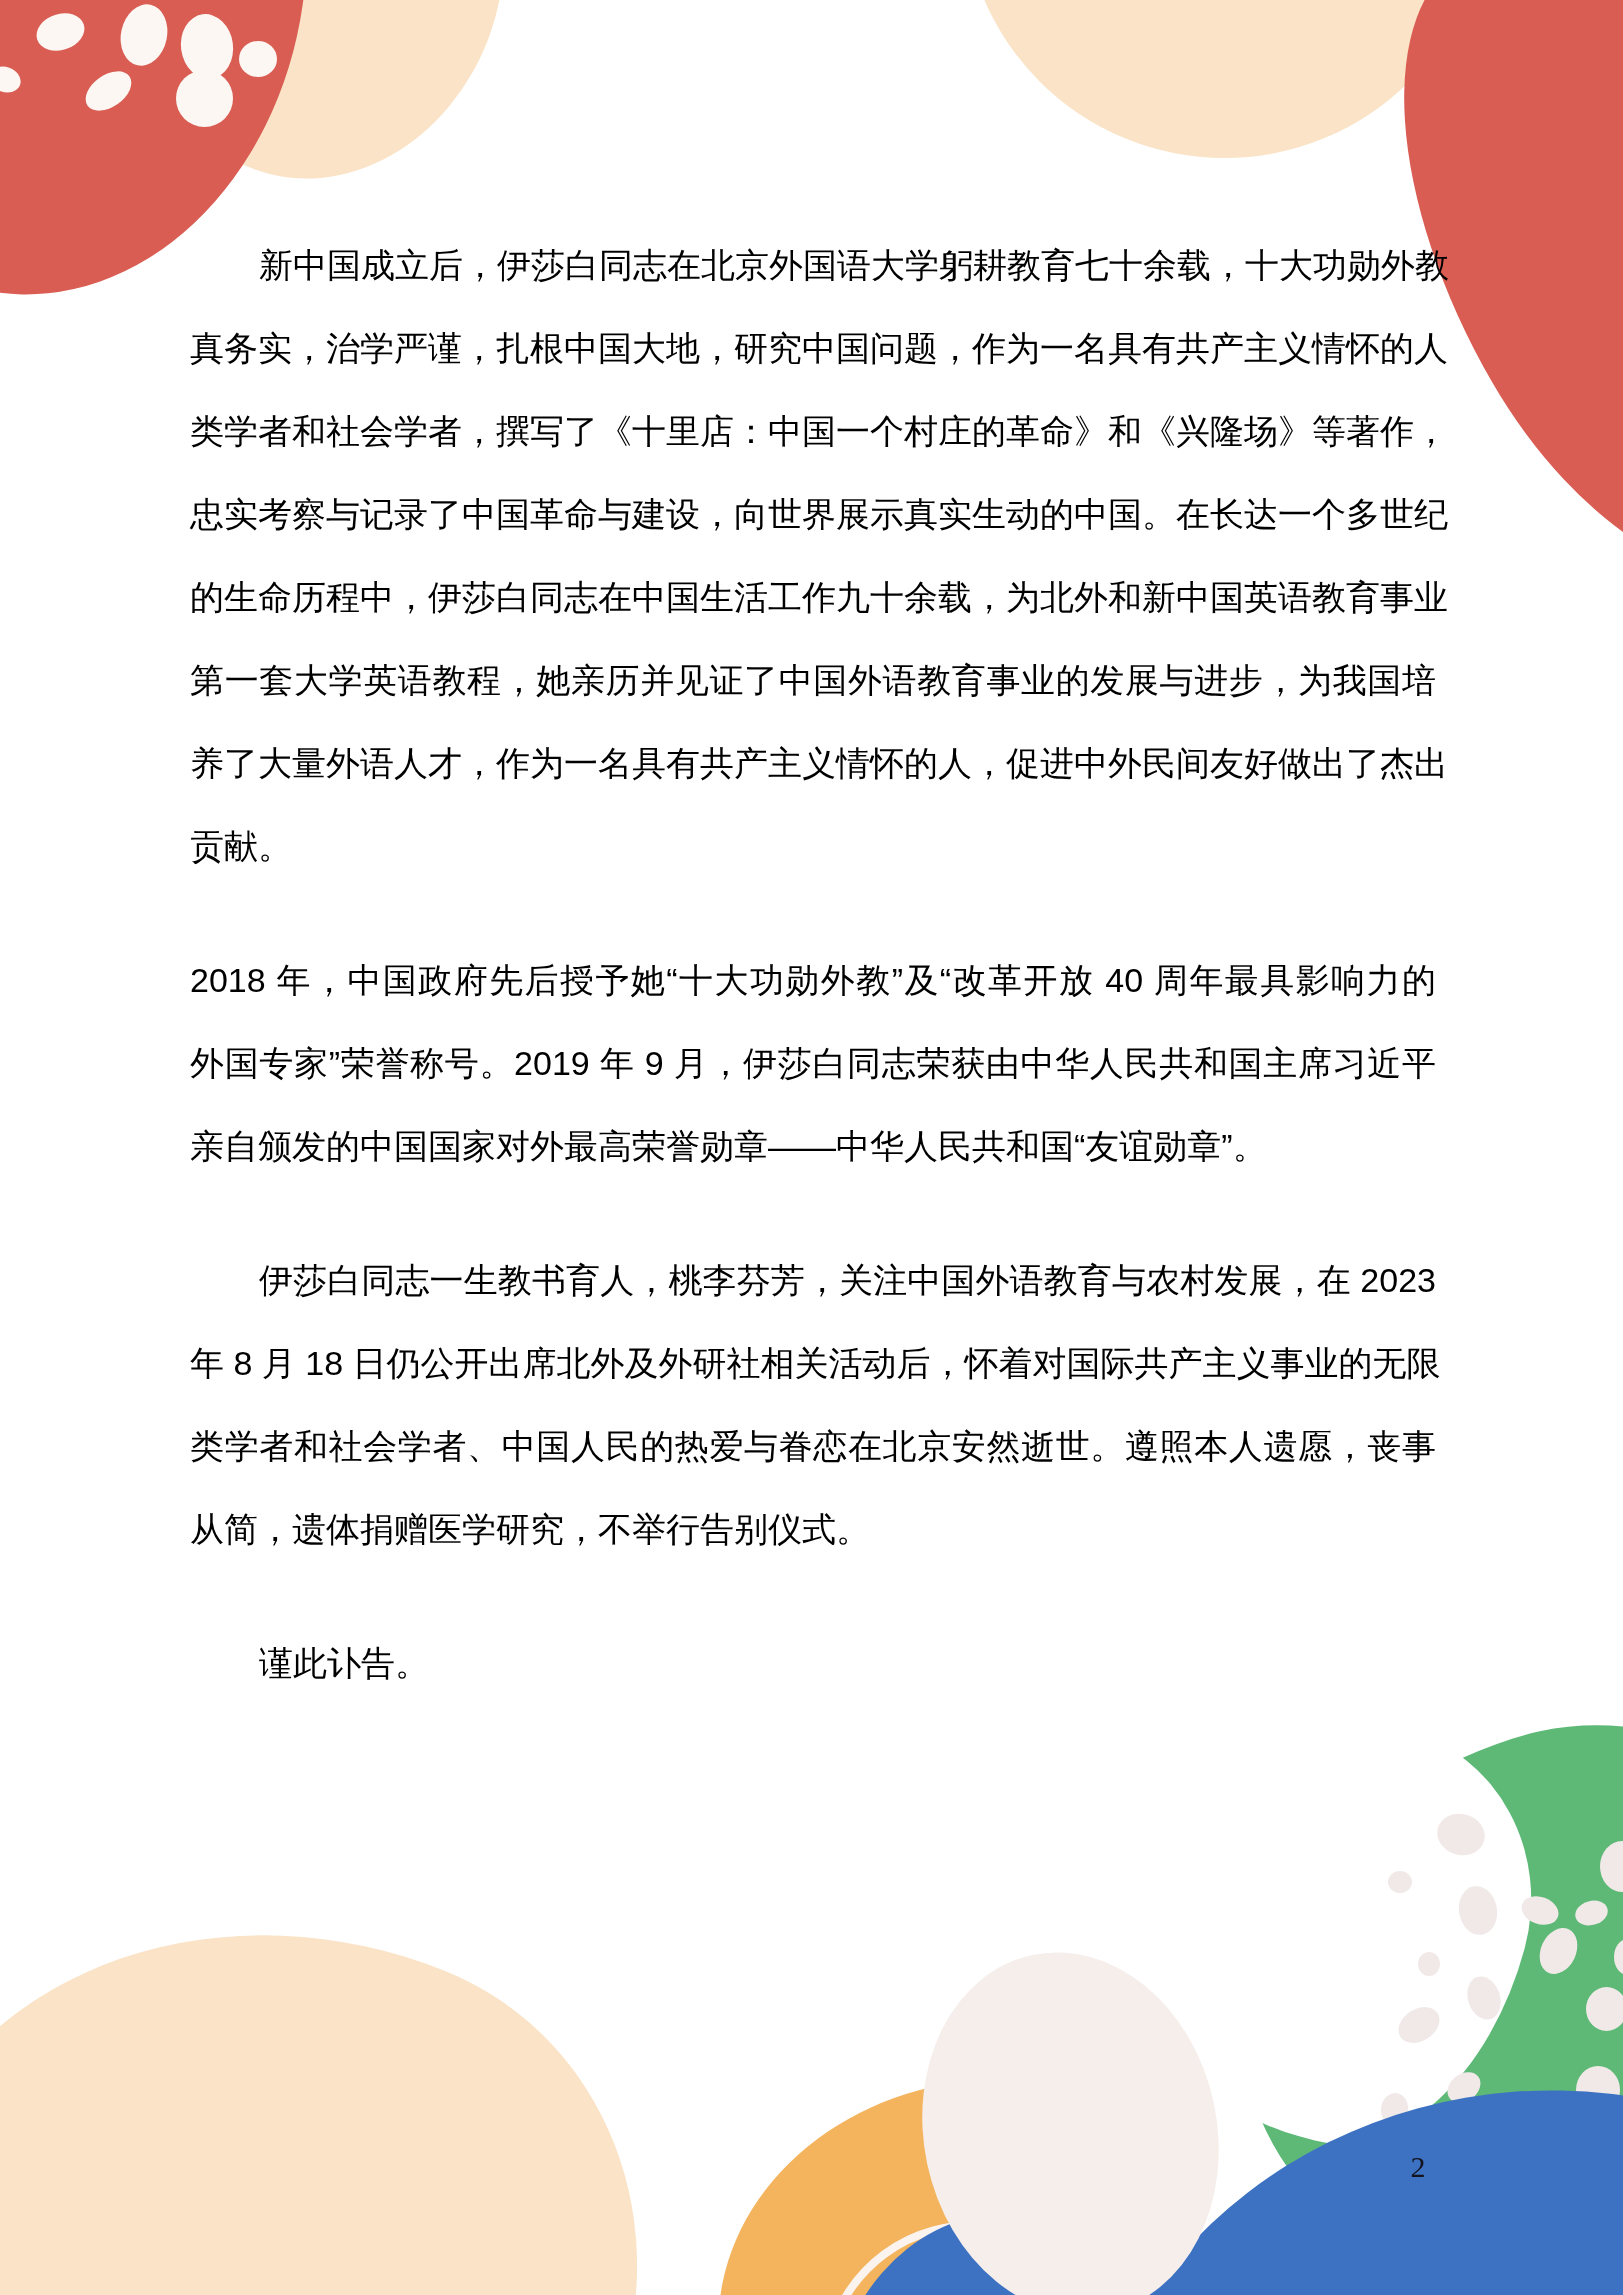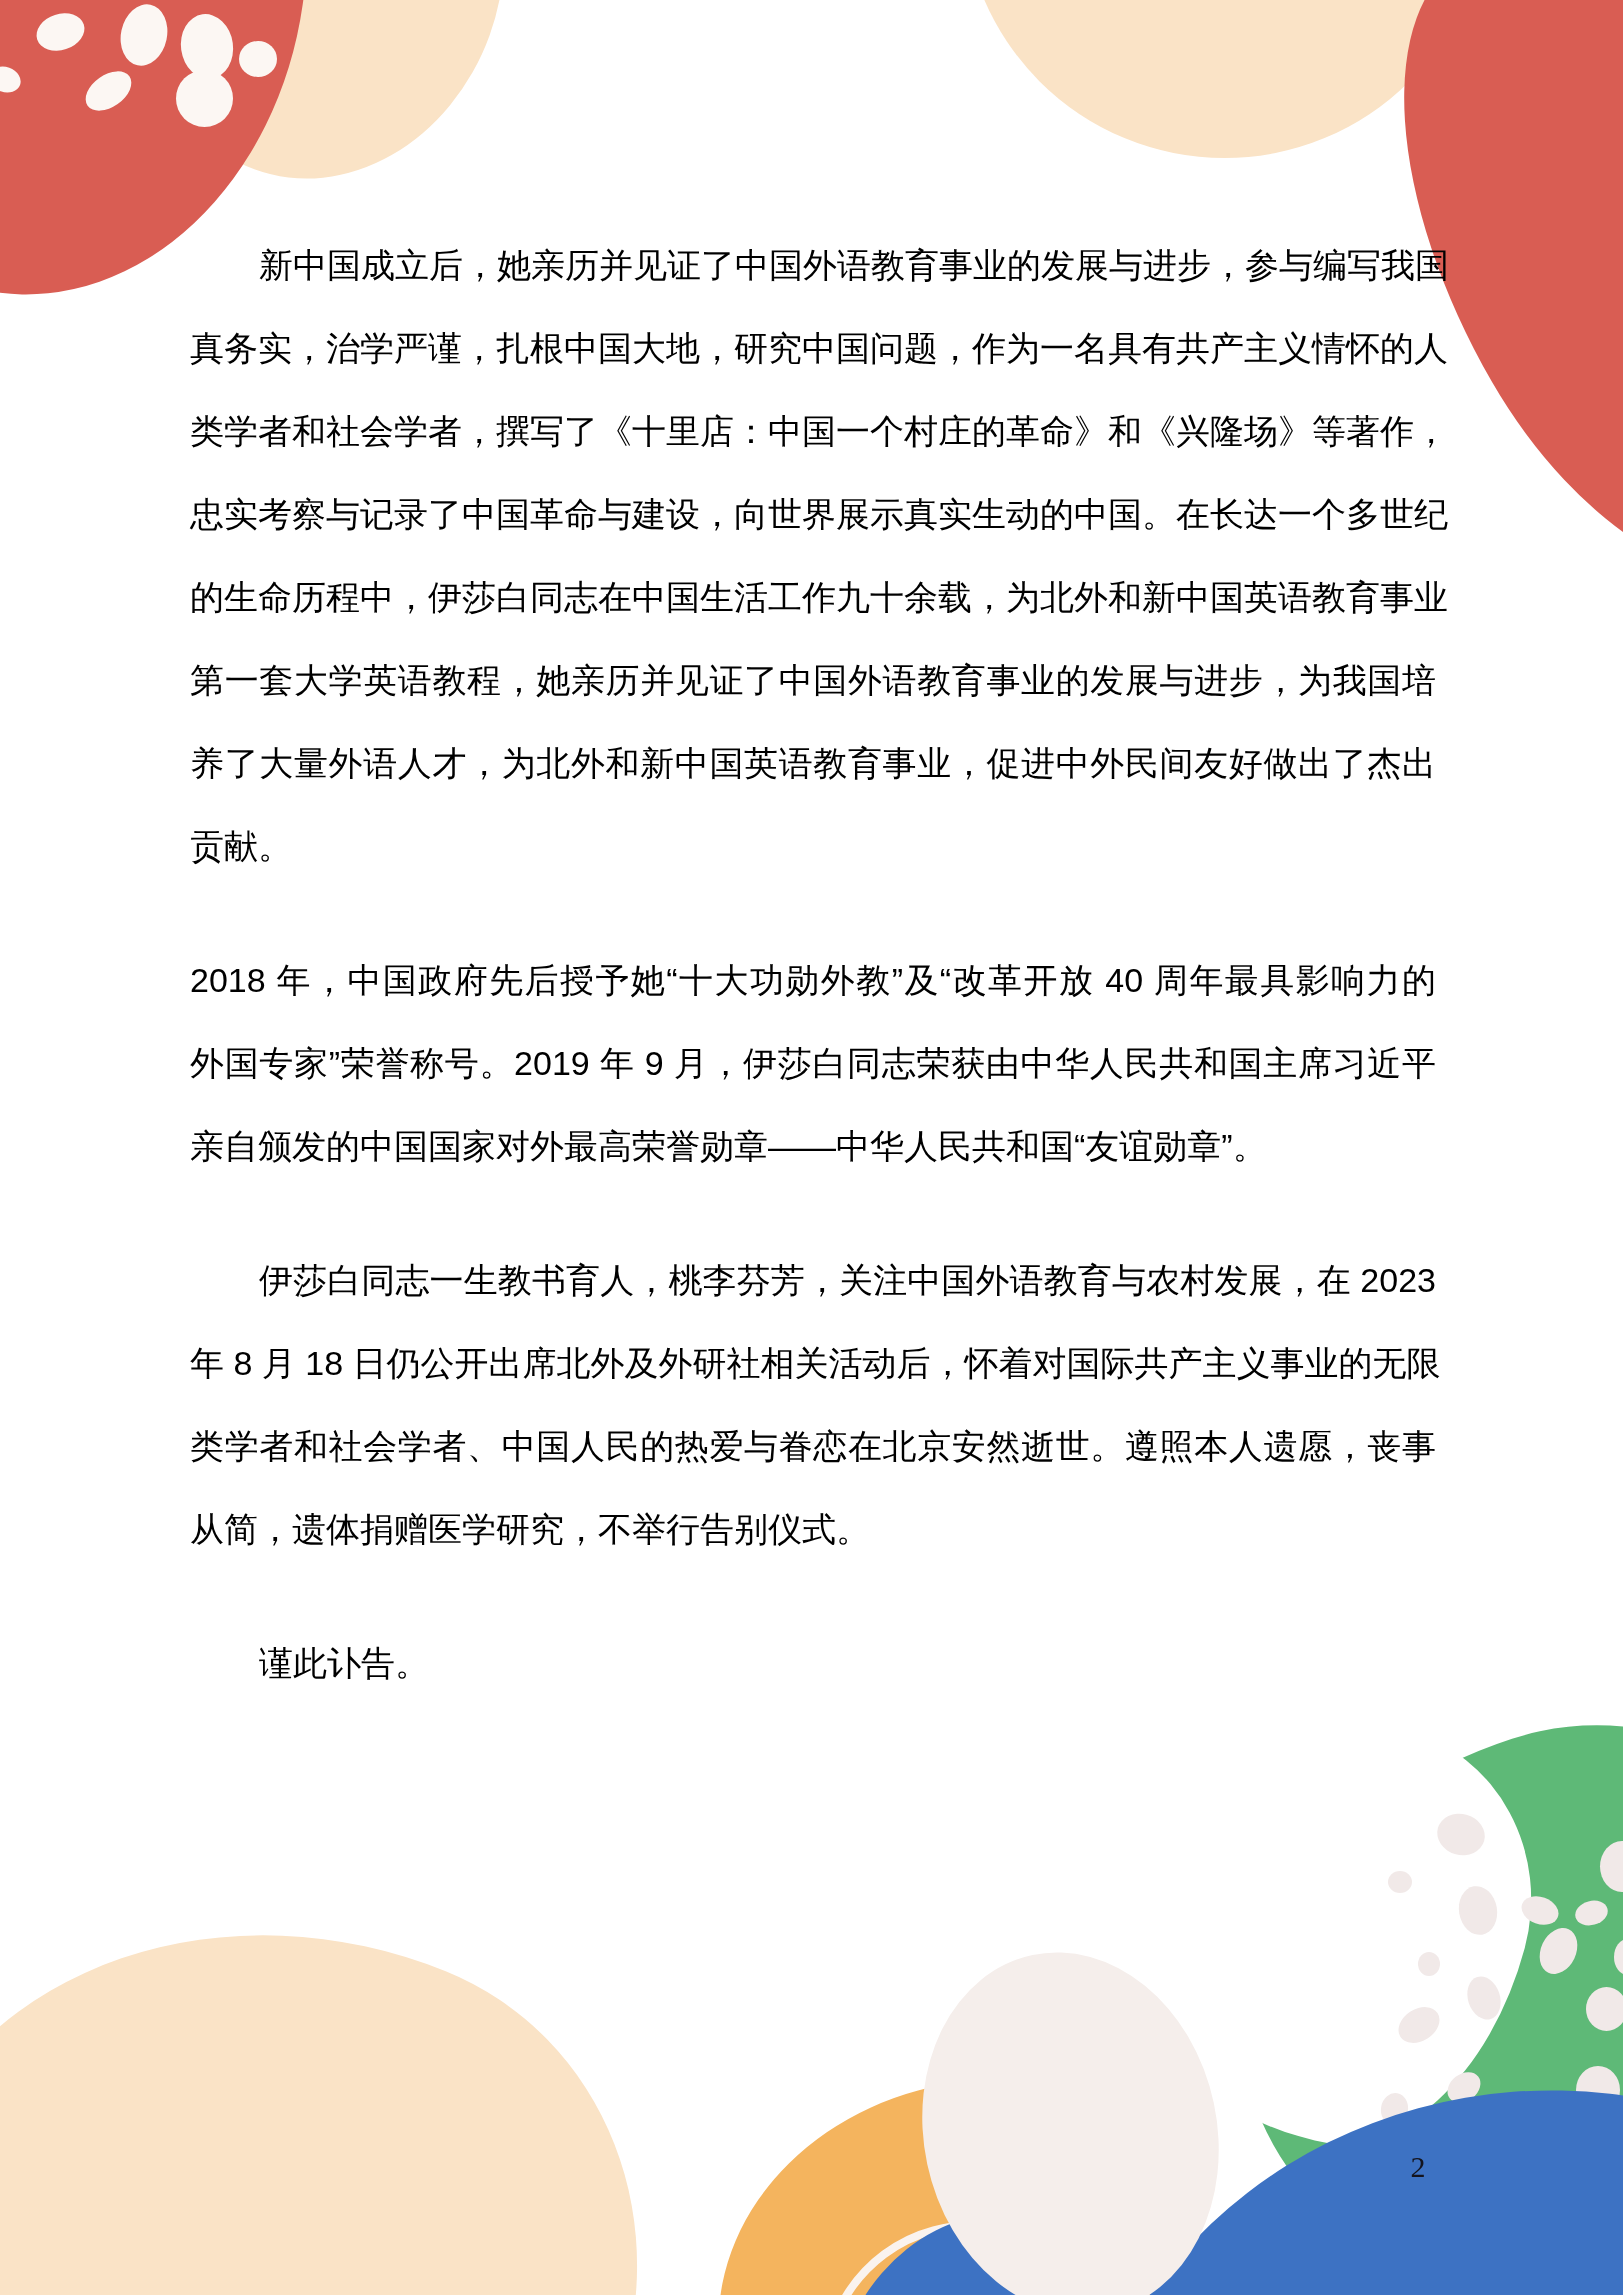--- a/index.html
+++ b/index.html
@@ -116,27 +116,27 @@
   <div class="dot br-dot" style="left:1541px;top:1927px;width:35px;height:48px;transform:rotate(25deg);"></div>
   <div class="dot br-dot" style="left:1586px;top:1987px;width:41px;height:44px;"></div>
   <div class="dot br-dot" style="left:1576px;top:2066px;width:44px;height:48px;"></div>
   <div class="dot br-dot" style="left:1446px;top:2074px;width:36px;height:27px;transform:rotate(-38deg);"></div>
   <div class="dot br-dot" style="left:1614px;top:1939px;width:27px;height:36px;"></div>
   <div class="blob br-blue"></div>
   <div class="oval br-oval"></div>
 
   <div class="doc" id="doc-text">
       <div class="para">
-        <div class="line first">新中国成立后，她亲历并见证了中国外语教育事业的发展与进步，参与编写我国</div>
+        <div class="line first">新中国成立后，伊莎白同志在北京外国语大学躬耕教育七十余载，十大功勋外教</div>
         <div class="line">真务实，治学严谨，扎根中国大地，研究中国问题，作为一名具有共产主义情怀的人</div>
         <div class="line">类学者和社会学者，撰写了《十里店：中国一个村庄的革命》和《兴隆场》等著作，</div>
         <div class="line">忠实考察与记录了中国革命与建设，向世界展示真实生动的中国。在长达一个多世纪</div>
         <div class="line">的生命历程中，伊莎白同志在中国生活工作九十余载，为北外和新中国英语教育事业</div>
         <div class="line">第一套大学英语教程，她亲历并见证了中国外语教育事业的发展与进步，为我国培</div>
-        <div class="line">养了大量外语人才，为北外和新中国英语教育事业，促进中外民间友好做出了杰出</div>
+        <div class="line">养了大量外语人才，作为一名具有共产主义情怀的人，促进中外民间友好做出了杰出</div>
         <div class="line last">贡献。</div>
       </div>
       <div class="para">
         <div class="line">2018 年，中国政府先后授予她“十大功勋外教”及“改革开放 40 周年最具影响力的</div>
         <div class="line">外国专家”荣誉称号。2019 年 9 月，伊莎白同志荣获由中华人民共和国主席习近平</div>
         <div class="line last">亲自颁发的中国国家对外最高荣誉勋章——中华人民共和国“友谊勋章”。</div>
       </div>
       <div class="para">
         <div class="line first">伊莎白同志一生教书育人，桃李芬芳，关注中国外语教育与农村发展，在 2023</div>
         <div class="line">年 8 月 18 日仍公开出席北外及外研社相关活动后，怀着对国际共产主义事业的无限</div>

